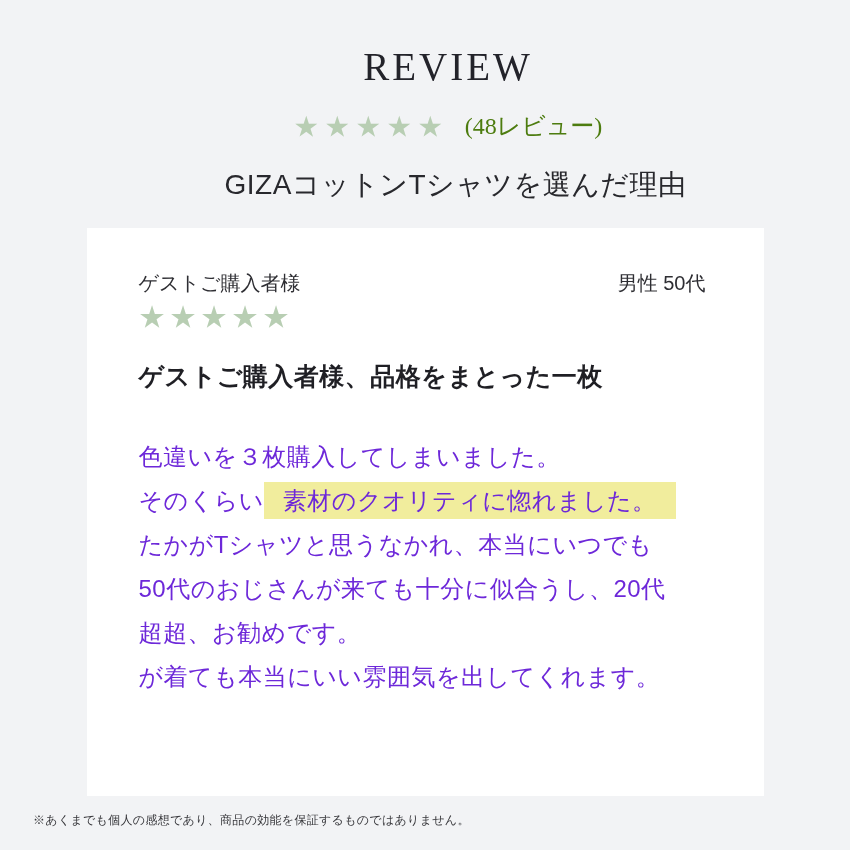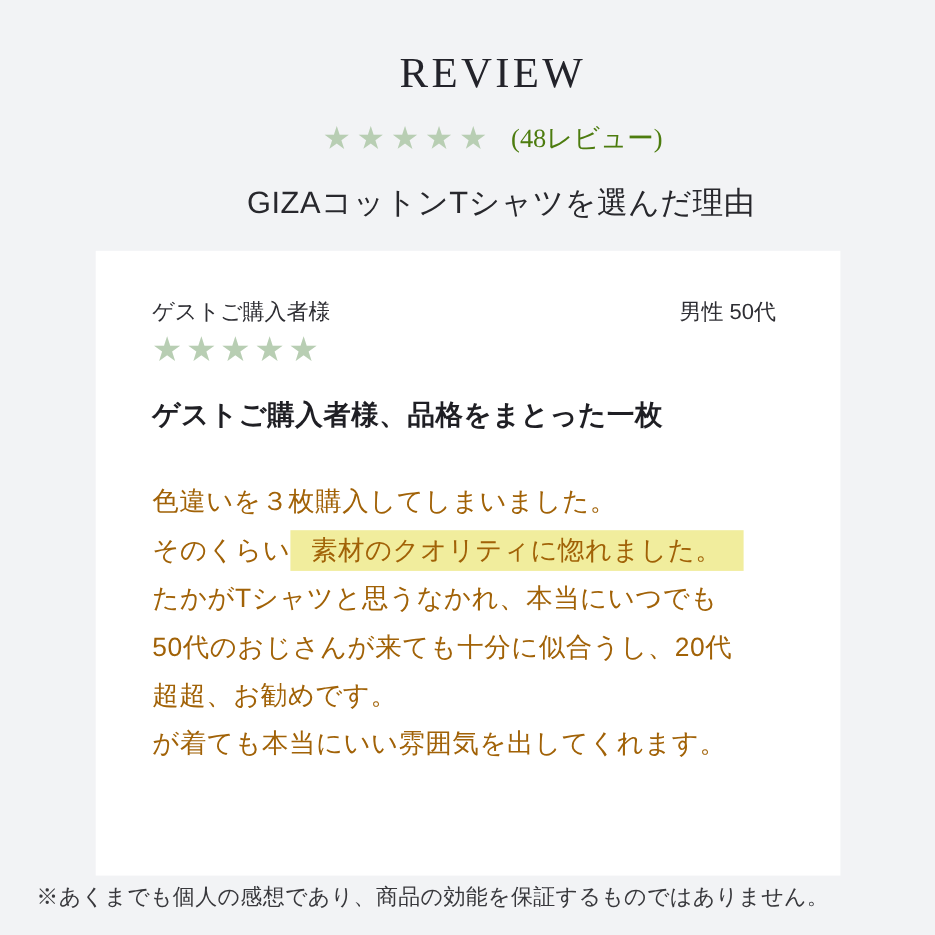--- a/index.html
+++ b/index.html
@@ -79,35 +79,35 @@
     margin: 29px 0 0 0;
     font-size: 25px;
     font-weight: 700;
     color: #1f1f24;
     letter-spacing: 0.5px;
   }
   .review-body {
     margin-top: 42px;
     font-size: 24px;
     line-height: 44px;
-    color: #a16207;
+    color: #6d28d9;
     letter-spacing: 0.5px;
   }
   .review-body p {
     margin: 0;
   }
   .hl {
     background: #f1ed9d;
     padding: 5px 19px;
   }
   .disclaimer {
     position: absolute;
     left: 33px;
     bottom: 21px;
-    font-size: 20px;
+    font-size: 12px;
     color: #38383c;
     letter-spacing: 0.3px;
   }
 </style>
 </head>
 <body>
 
 <div class="page">
 
   <div class="header">

